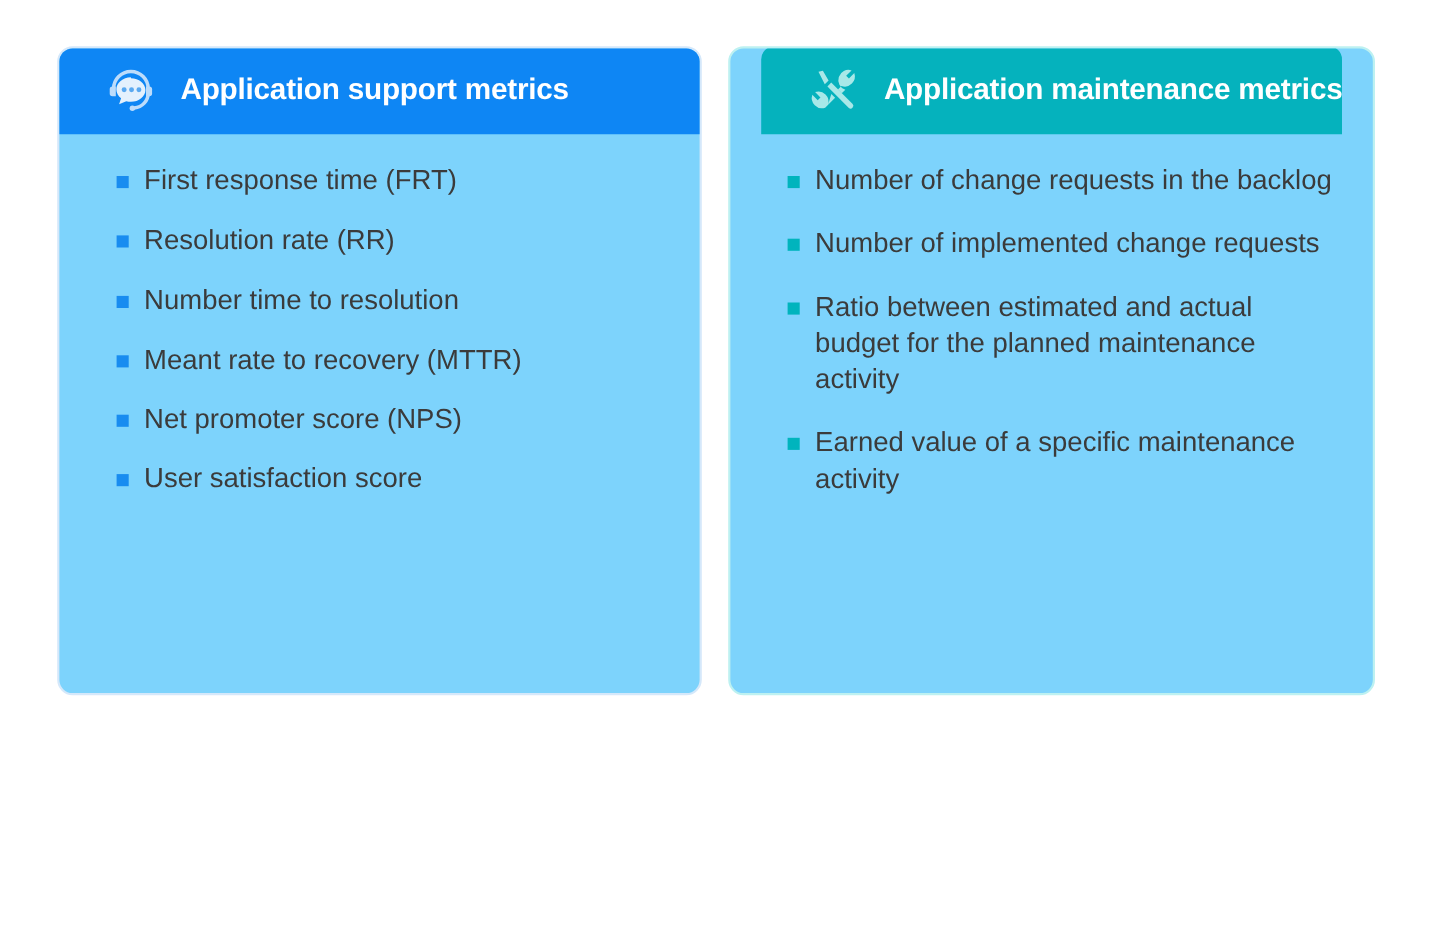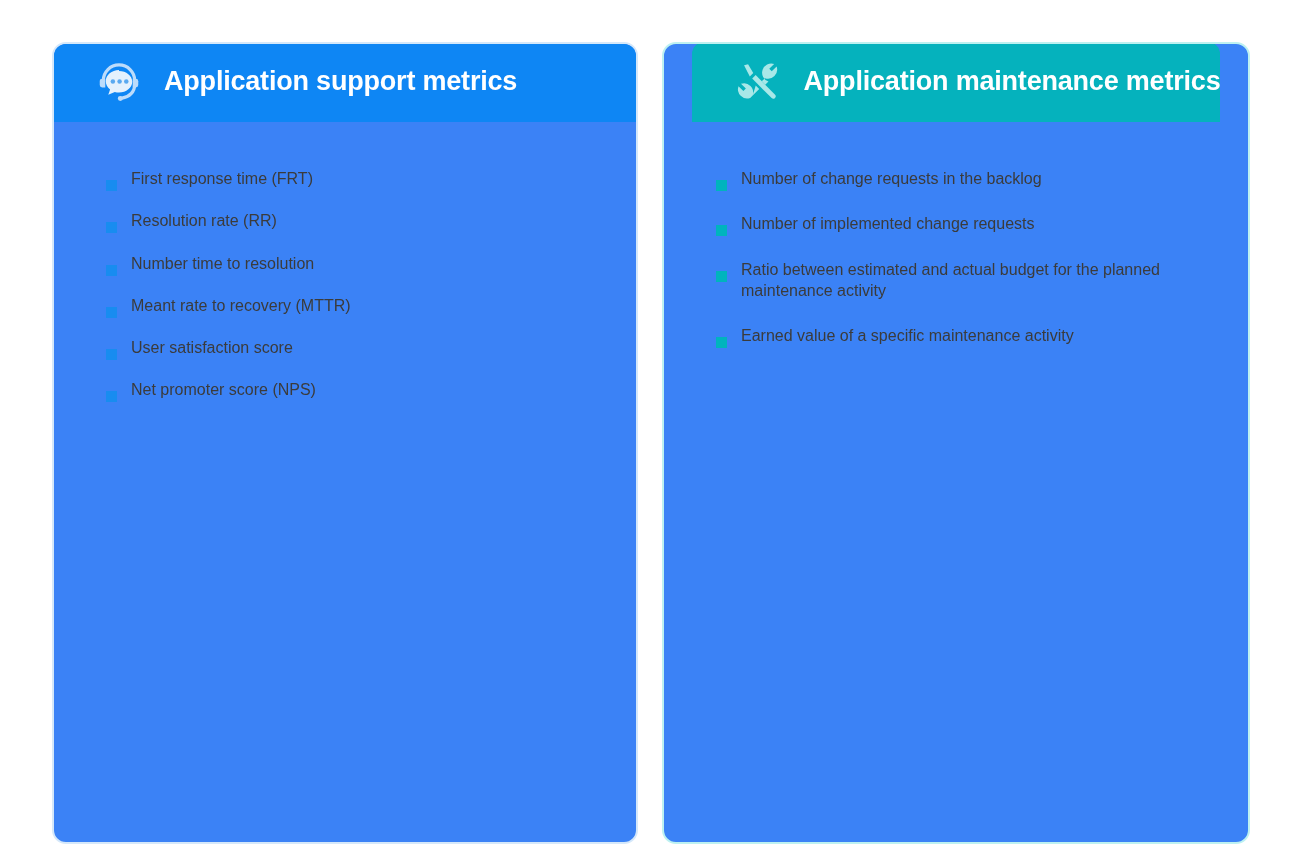--- a/index.html
+++ b/index.html
@@ -17,28 +17,27 @@
   .board {
     position: relative;
     width: 1300px;
     height: 850px;
     box-sizing: border-box;
   }
 
   .card {
     position: absolute;
     top: 42px;
-    height: 802px;
+    height: 590px;
     box-sizing: border-box;
     border-radius: 14px;
-    background: #3b82f6;
+    background: #7dd3fc;
     display: flex;
     flex-direction: column;
     overflow: hidden;
-    gap: 20px;
   }
 
   .card-support {
     left: 52px;
     width: 586px;
     border: 2px solid #d5e8fa;
   }
 
   .card-maintenance {
     left: 662px;
@@ -92,21 +91,21 @@
   .metric-list {
     list-style: none;
     margin: 0;
     padding: 0;
   }
 
   .metric-item {
     position: relative;
     padding-left: 25px;
     margin-bottom: 21px;
-    font-size: 16px;
+    font-size: 25px;
     line-height: 1.33;
     color: #3b3b3b;
   }
 
   .metric-item:last-child {
     margin-bottom: 0;
   }
 
   .metric-bullet {
     position: absolute;
@@ -158,25 +157,25 @@
         <li class="metric-item">
           <span class="metric-bullet"></span>
           <span>Number time to resolution</span>
         </li>
         <li class="metric-item">
           <span class="metric-bullet"></span>
           <span>Meant rate to recovery (MTTR)</span>
         </li>
         <li class="metric-item">
           <span class="metric-bullet"></span>
+          <span>Net promoter score (NPS)</span>
+        </li>
+        <li class="metric-item">
+          <span class="metric-bullet"></span>
           <span>User satisfaction score</span>
-        </li>
-        <li class="metric-item">
-          <span class="metric-bullet"></span>
-          <span>Net promoter score (NPS)</span>
         </li>
       </ul>
     </div>
   </section>
 
   <section class="card card-maintenance">
     <header class="card-header">
       <span class="header-icon">
         <svg viewBox="0 0 48 48" width="46" height="46" aria-hidden="true">
           <g fill="#a8e8e8">

